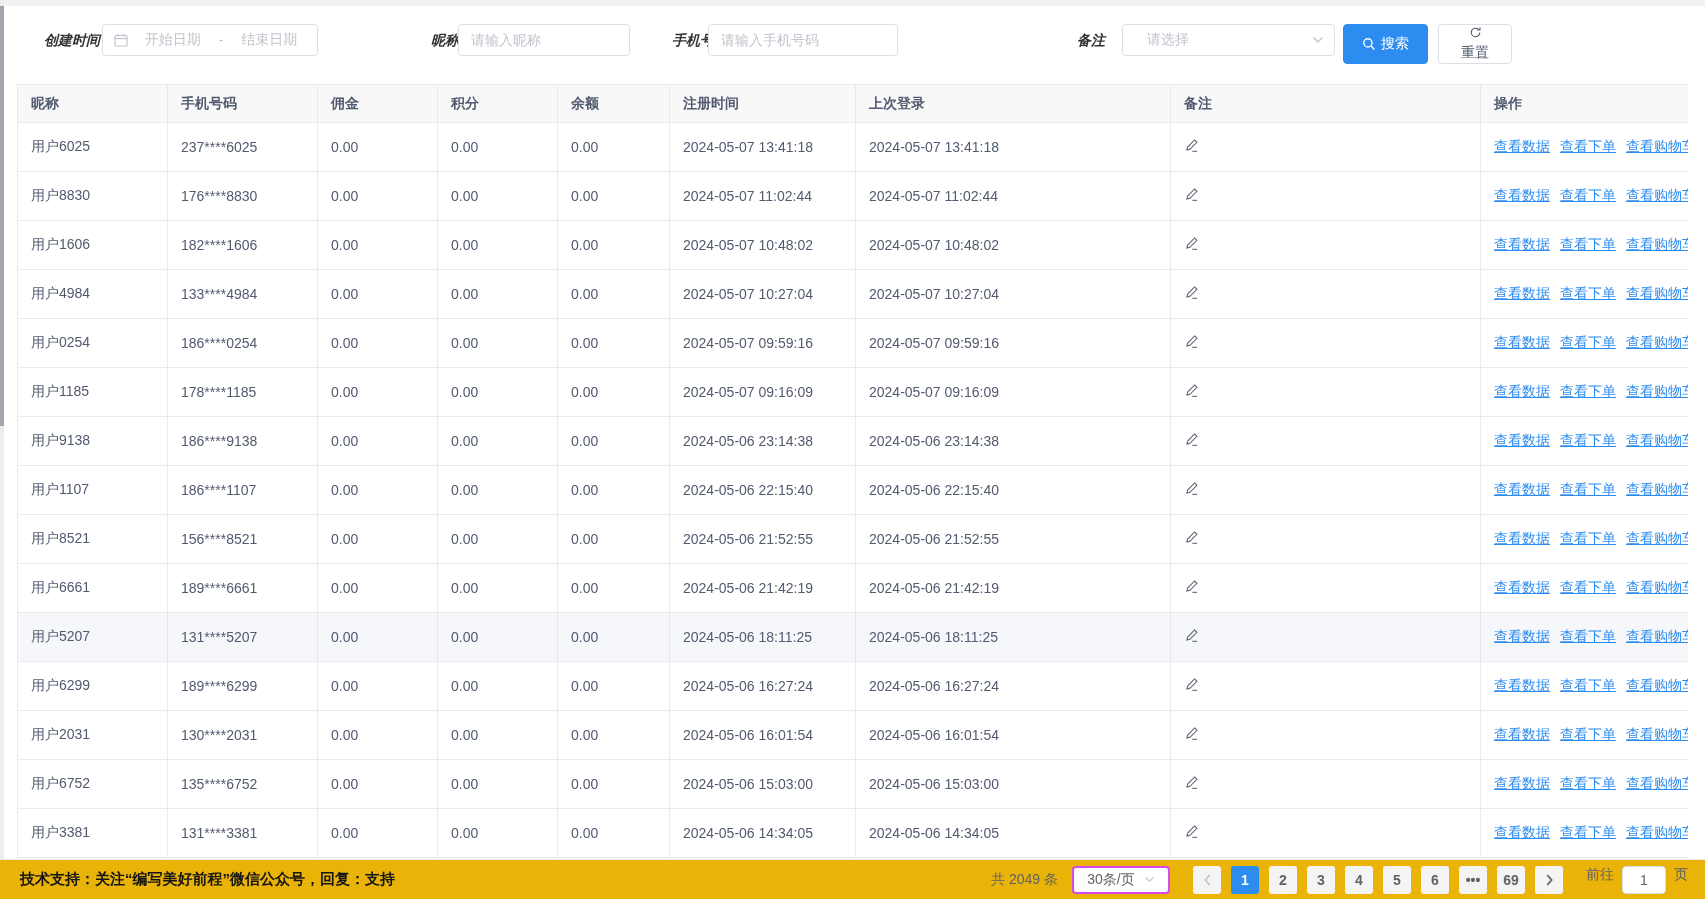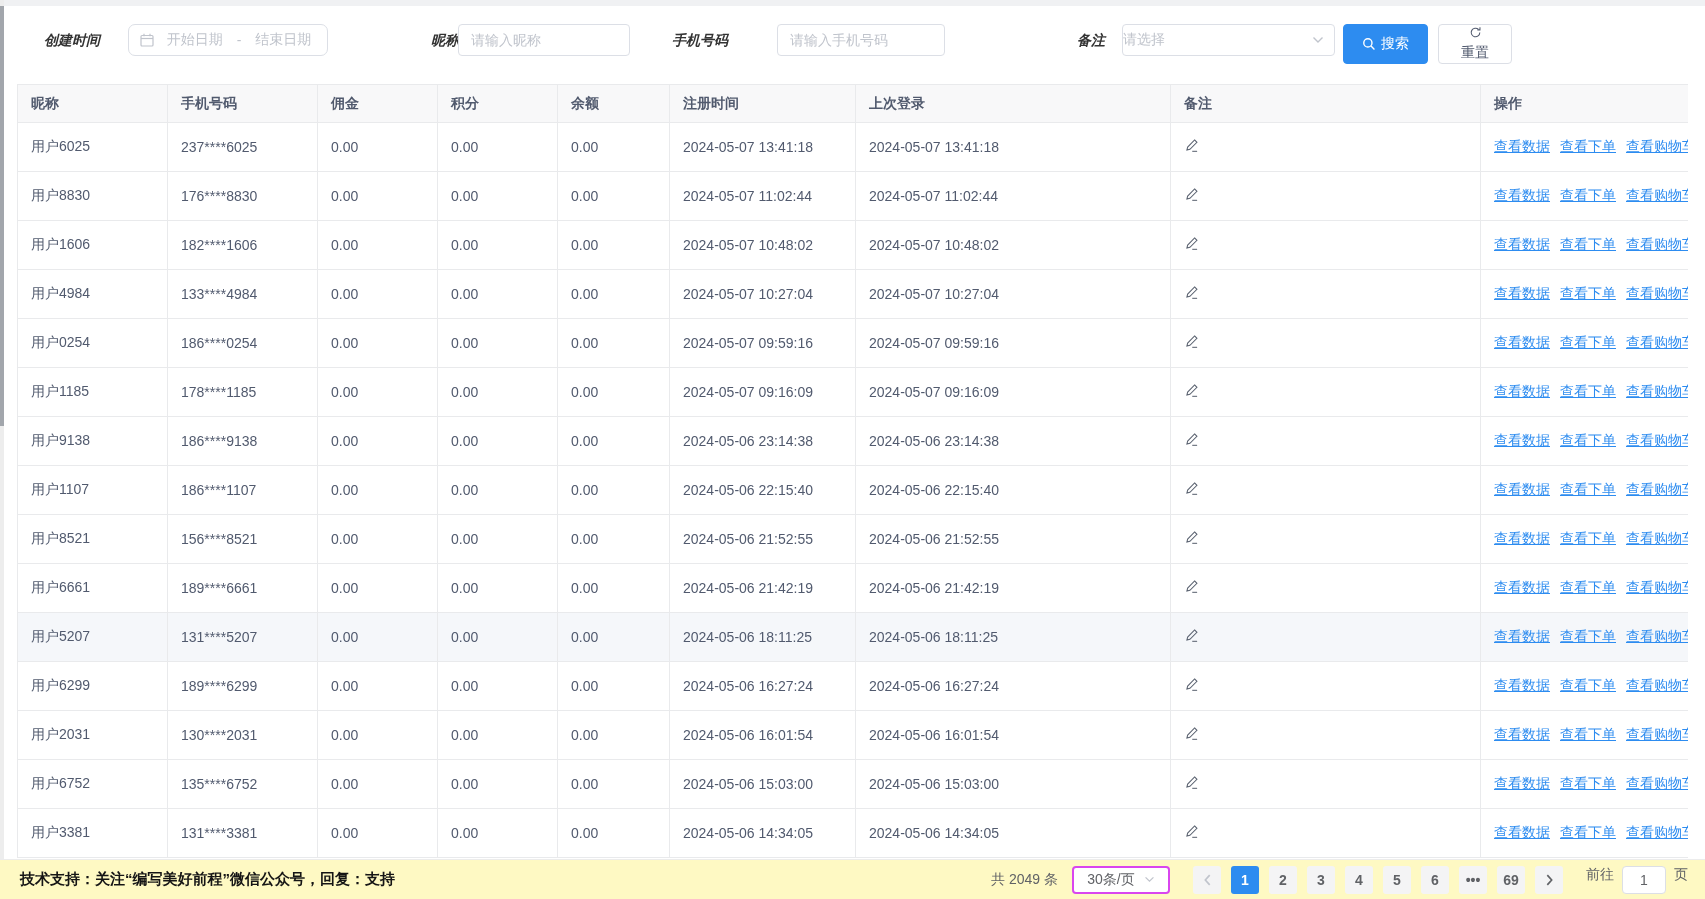--- a/index.html
+++ b/index.html
@@ -18,79 +18,79 @@
   .left-thumb { position:absolute; left:0; top:6px; width:4px; height:420px; background:#a2a6ac; }
 
   
   .filter-label { position:absolute; top:24px; height:32px; line-height:32px; font-weight:700; color:#333;font-style:italic; }
   .fld { position:absolute; top:24px; height:32px; background:#fff; border:1px solid #dcdfe6; border-radius:4px; display:flex; align-items:center; }
   .fld input { border:none; outline:none; width:100%; height:100%; font-size:14px; color:#606266; background:transparent; font-family:inherit; padding:0 12px; }
   .fld input::placeholder { color:#c0c4cc; }
   .daterange { padding:0 10px; gap:6px; }
   .daterange .ph { color:#c0c4cc; flex:1; text-align:center; }
   .daterange .sep { color:#c0c4cc; padding:0 2px; }
-  .select-box { padding:0 10px 0 0; justify-content:space-between; cursor:pointer; }
+  .select-box { padding:0 10px 0 24px; justify-content:space-between; cursor:pointer; }
   .select-box .ph { color:#c0c4cc; }
   .btn { position:absolute; top:24px; height:40px; border-radius:4px; font-size:14px; display:flex; align-items:center; justify-content:center; gap:5px; cursor:pointer; font-family:inherit; }
   .btn-primary { background:#2d8cf0; border:1px solid #2d8cf0; color:#fff; }
   .btn-default { background:#fff; border:1px solid #dcdfe6; color:#515a6e;flex-direction:column; }
 
   
   .table-wrap { position:absolute; left:17px; top:84px; width:1671px; height:775px; overflow:hidden; }
   table { width:100%; border-collapse:collapse; table-layout:fixed; }
   th, td { border:1px solid #e9eaec; text-align:left; padding:0 0 0 13px; font-size:14px; overflow:hidden; white-space:nowrap; }
   th { height:38px; background:#f8f8f9; color:#515a6e; font-weight:700; }
   td { height:49px; color:#515a6e; background:#fff; }
   tr.hl td { background:#f5f7fa; }
   .edit-icon { display:inline-flex; cursor:pointer; }
   .action-link { color:#2d8cf0; text-decoration:underline; margin-right:10px; cursor:pointer; }
   .action-link:last-child { margin-right:0; }
 
   
-  .footer { position:absolute; left:0; bottom:0; width:1705px; height:40px; background:#fef9c3; border-top:1px solid #ececec; display:flex; align-items:center; z-index:5; }
+  .footer { position:absolute; left:0; bottom:0; width:1705px; height:40px; background:#eab308; border-top:1px solid #ececec; display:flex; align-items:center; z-index:5; }
   .support { margin-left:20px; font-weight:700; font-size:15px; color:#151515; }
   .pager { margin-left:auto; margin-right:17px; display:flex; align-items:center; color:#606266; }
   .total-text { margin-right:14px; }
   .mini-select { width:98px; height:28px; border:2px solid #d946ef; border-radius:4px; display:flex; align-items:center; justify-content:center; gap:9px; color:#606266; cursor:pointer; background:#fff; }
   .pages { display:flex; align-items:center; margin-left:18px; }
   .pg { min-width:28px; height:28px; padding:0 4px; border-radius:3px; background:#f4f4f5; color:#606266; display:flex; align-items:center; justify-content:center; margin:0 5px; font-weight:600; cursor:pointer; }
   .pg.active { background:#2d8cf0; color:#fff; }
   .pg.nav.disabled { cursor:default; }
   .jump { display:flex; align-items:flex-start; margin-left:18px; gap:8px; }
   .jump-input { width:44px; height:28px; border:1px solid #dcdfe6; border-radius:4px; text-align:center; font-size:14px; color:#606266; outline:none; font-family:inherit; }
 </style>
 </head>
 <body>
 
 <div class="top-strip"></div>
 
 <div>
   <span class="filter-label" style="left:44px;">创建时间</span>
 
-  <div class="fld daterange" style="left:128px; width:200px;border-radius:7px;">
+  <div class="fld daterange" style="left:102px; width:216px;">
     <span style="display:inline-flex;">
       <svg width="16" height="16" viewBox="0 0 16 16" fill="none" stroke="#c0c4cc" stroke-width="1.2">
         <rect x="2" y="3.5" width="12" height="10.5" rx="1"></rect>
         <line x1="2" y1="6.5" x2="14" y2="6.5"></line>
         <line x1="5" y1="1.8" x2="5" y2="4.2"></line>
         <line x1="11" y1="1.8" x2="11" y2="4.2"></line>
       </svg>
     </span>
     <span class="ph">开始日期</span>
     <span class="sep">-</span>
     <span class="ph">结束日期</span>
   </div>
 
   <span class="filter-label" style="left:431px;">昵称</span>
   <div class="fld" style="left:458px; width:172px;">
     <input type="text" placeholder="请输入昵称" style="">
   </div>
 
   <span class="filter-label" style="left:672px;">手机号码</span>
-  <div class="fld" style="left:777px; width:168px;">
+  <div class="fld" style="left:708px; width:190px;">
     <input type="text" placeholder="请输入手机号码" style="">
   </div>
 
   <span class="filter-label" style="left:1077px;">备注</span>
   <div class="fld select-box" style="left:1122px; width:213px;">
     <span class="ph">请选择</span>
     <span style="display:inline-flex;">
       <svg width="12" height="8" viewBox="0 0 12 8">
           <polyline points="1.5,1.5 6,6 10.5,1.5" fill="none" stroke="#c0c4cc" stroke-width="1.4"></polyline>
         </svg>

